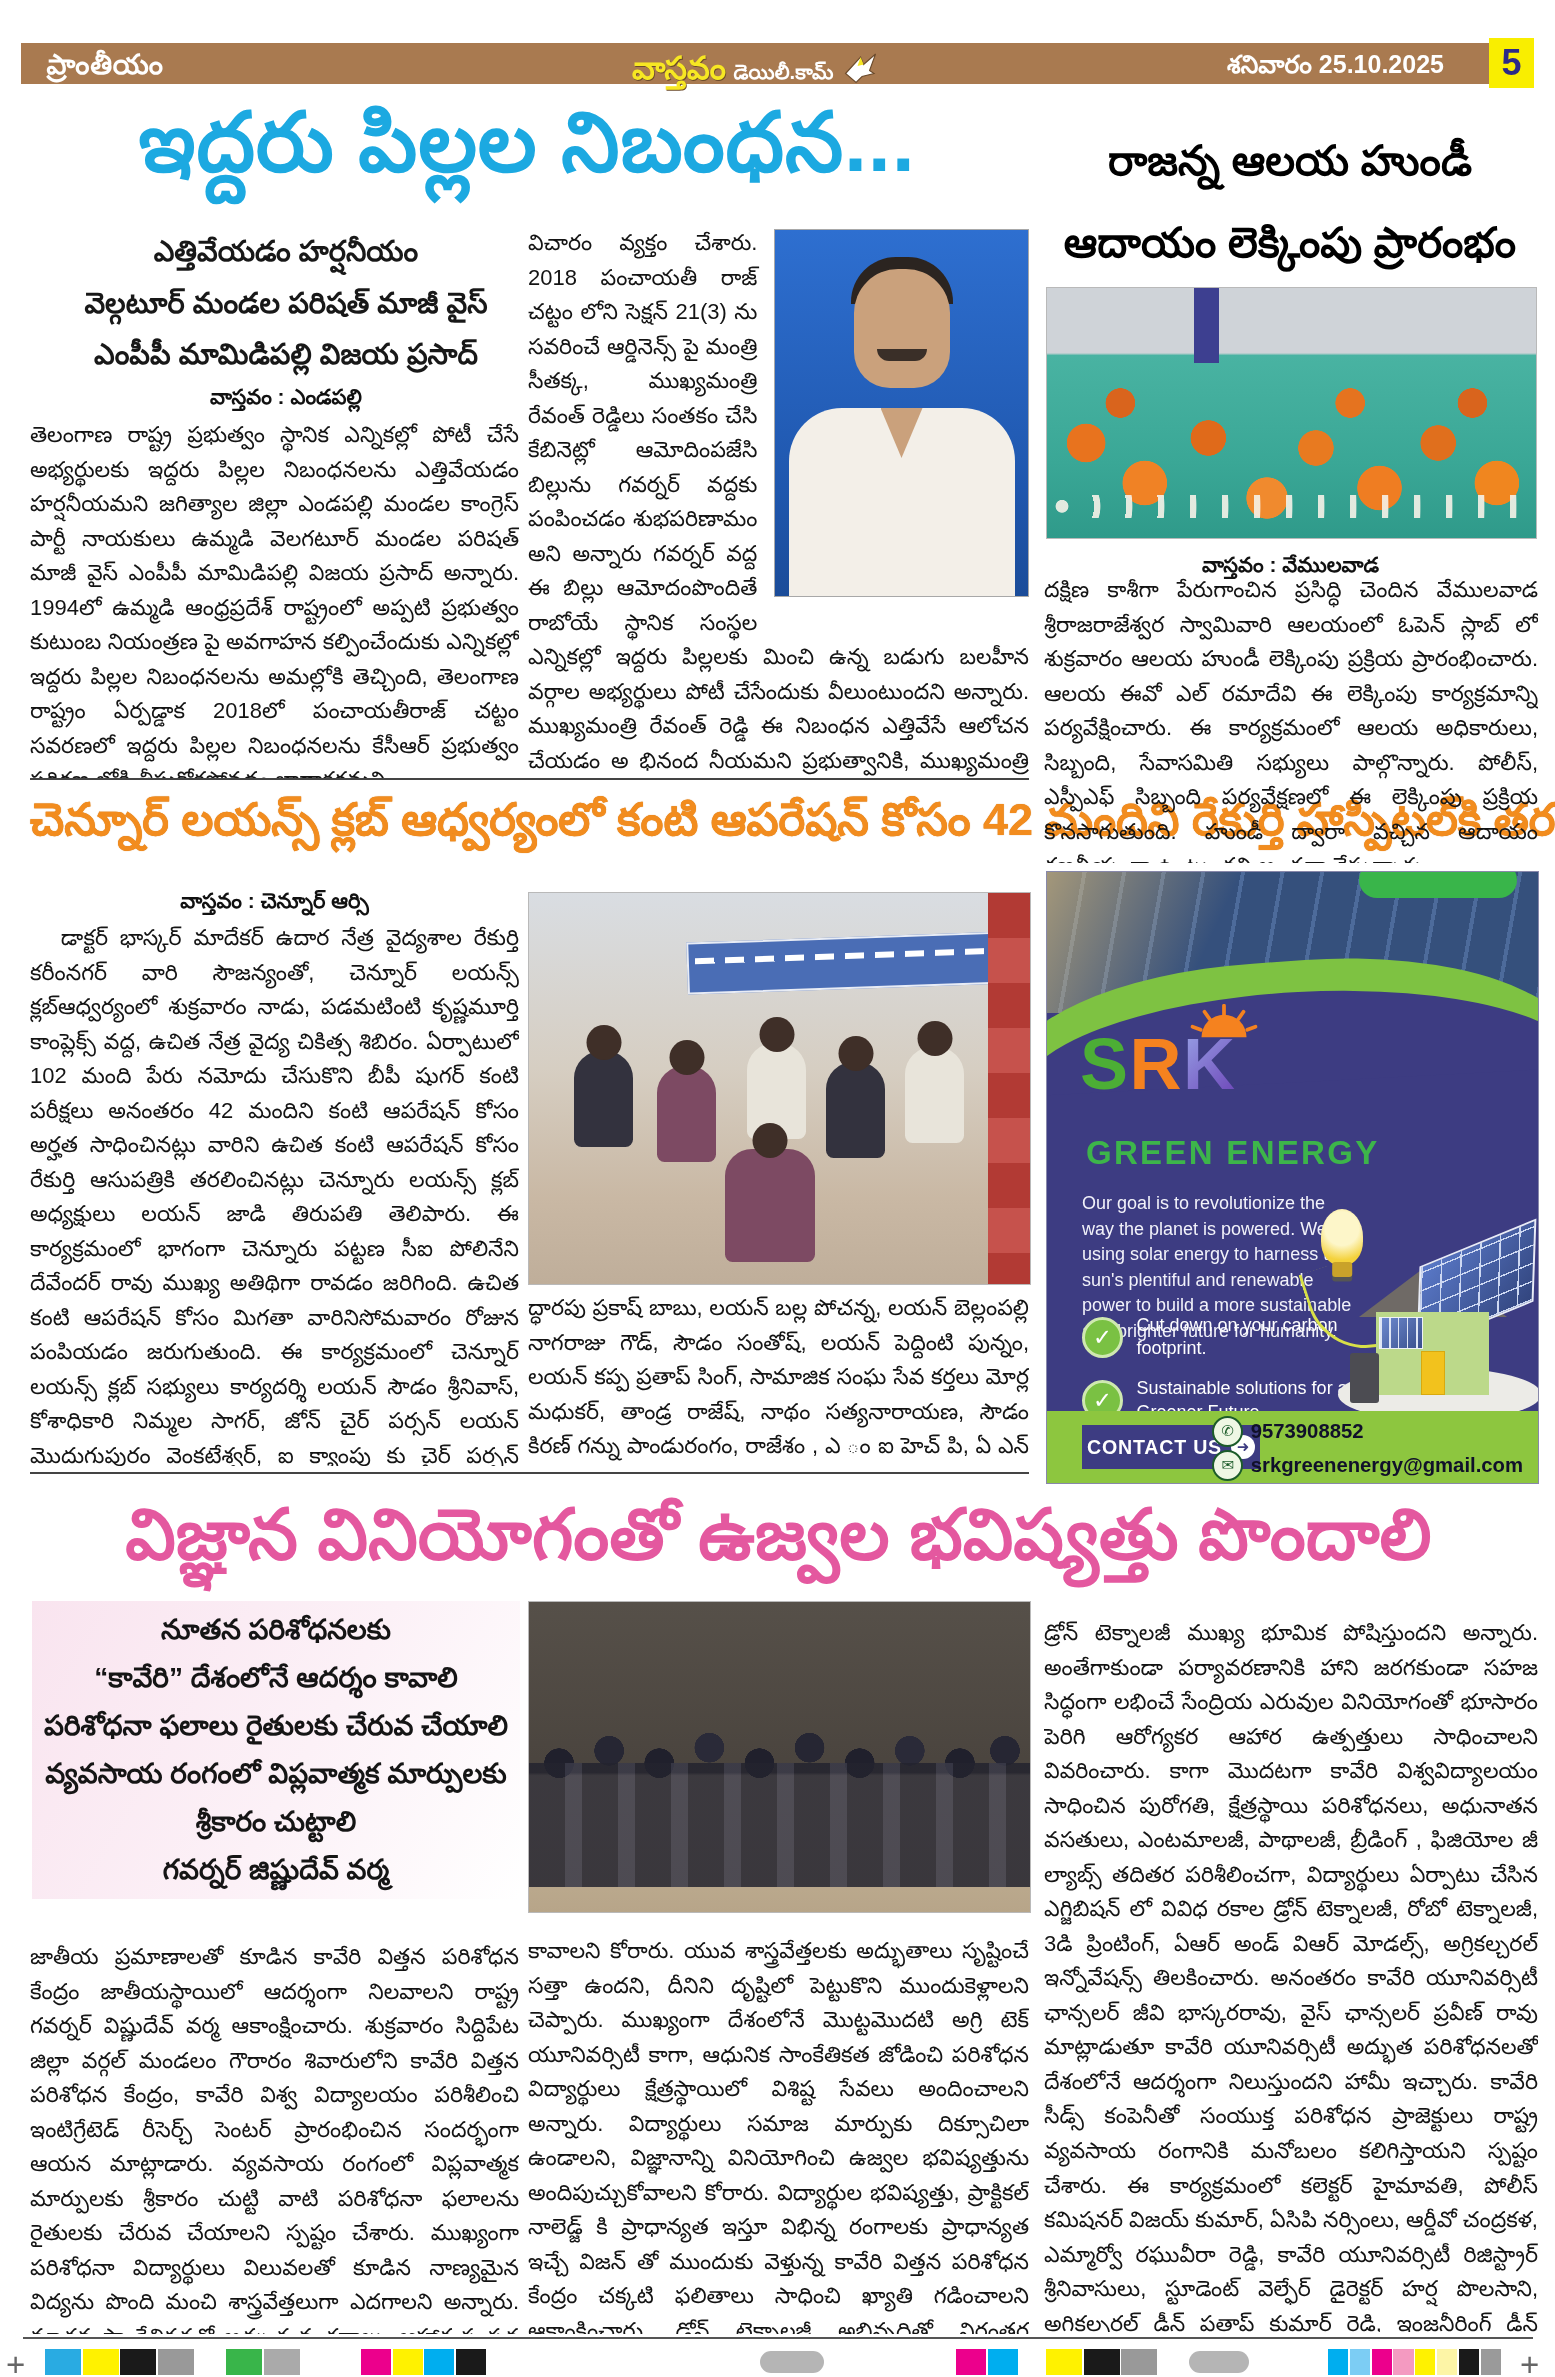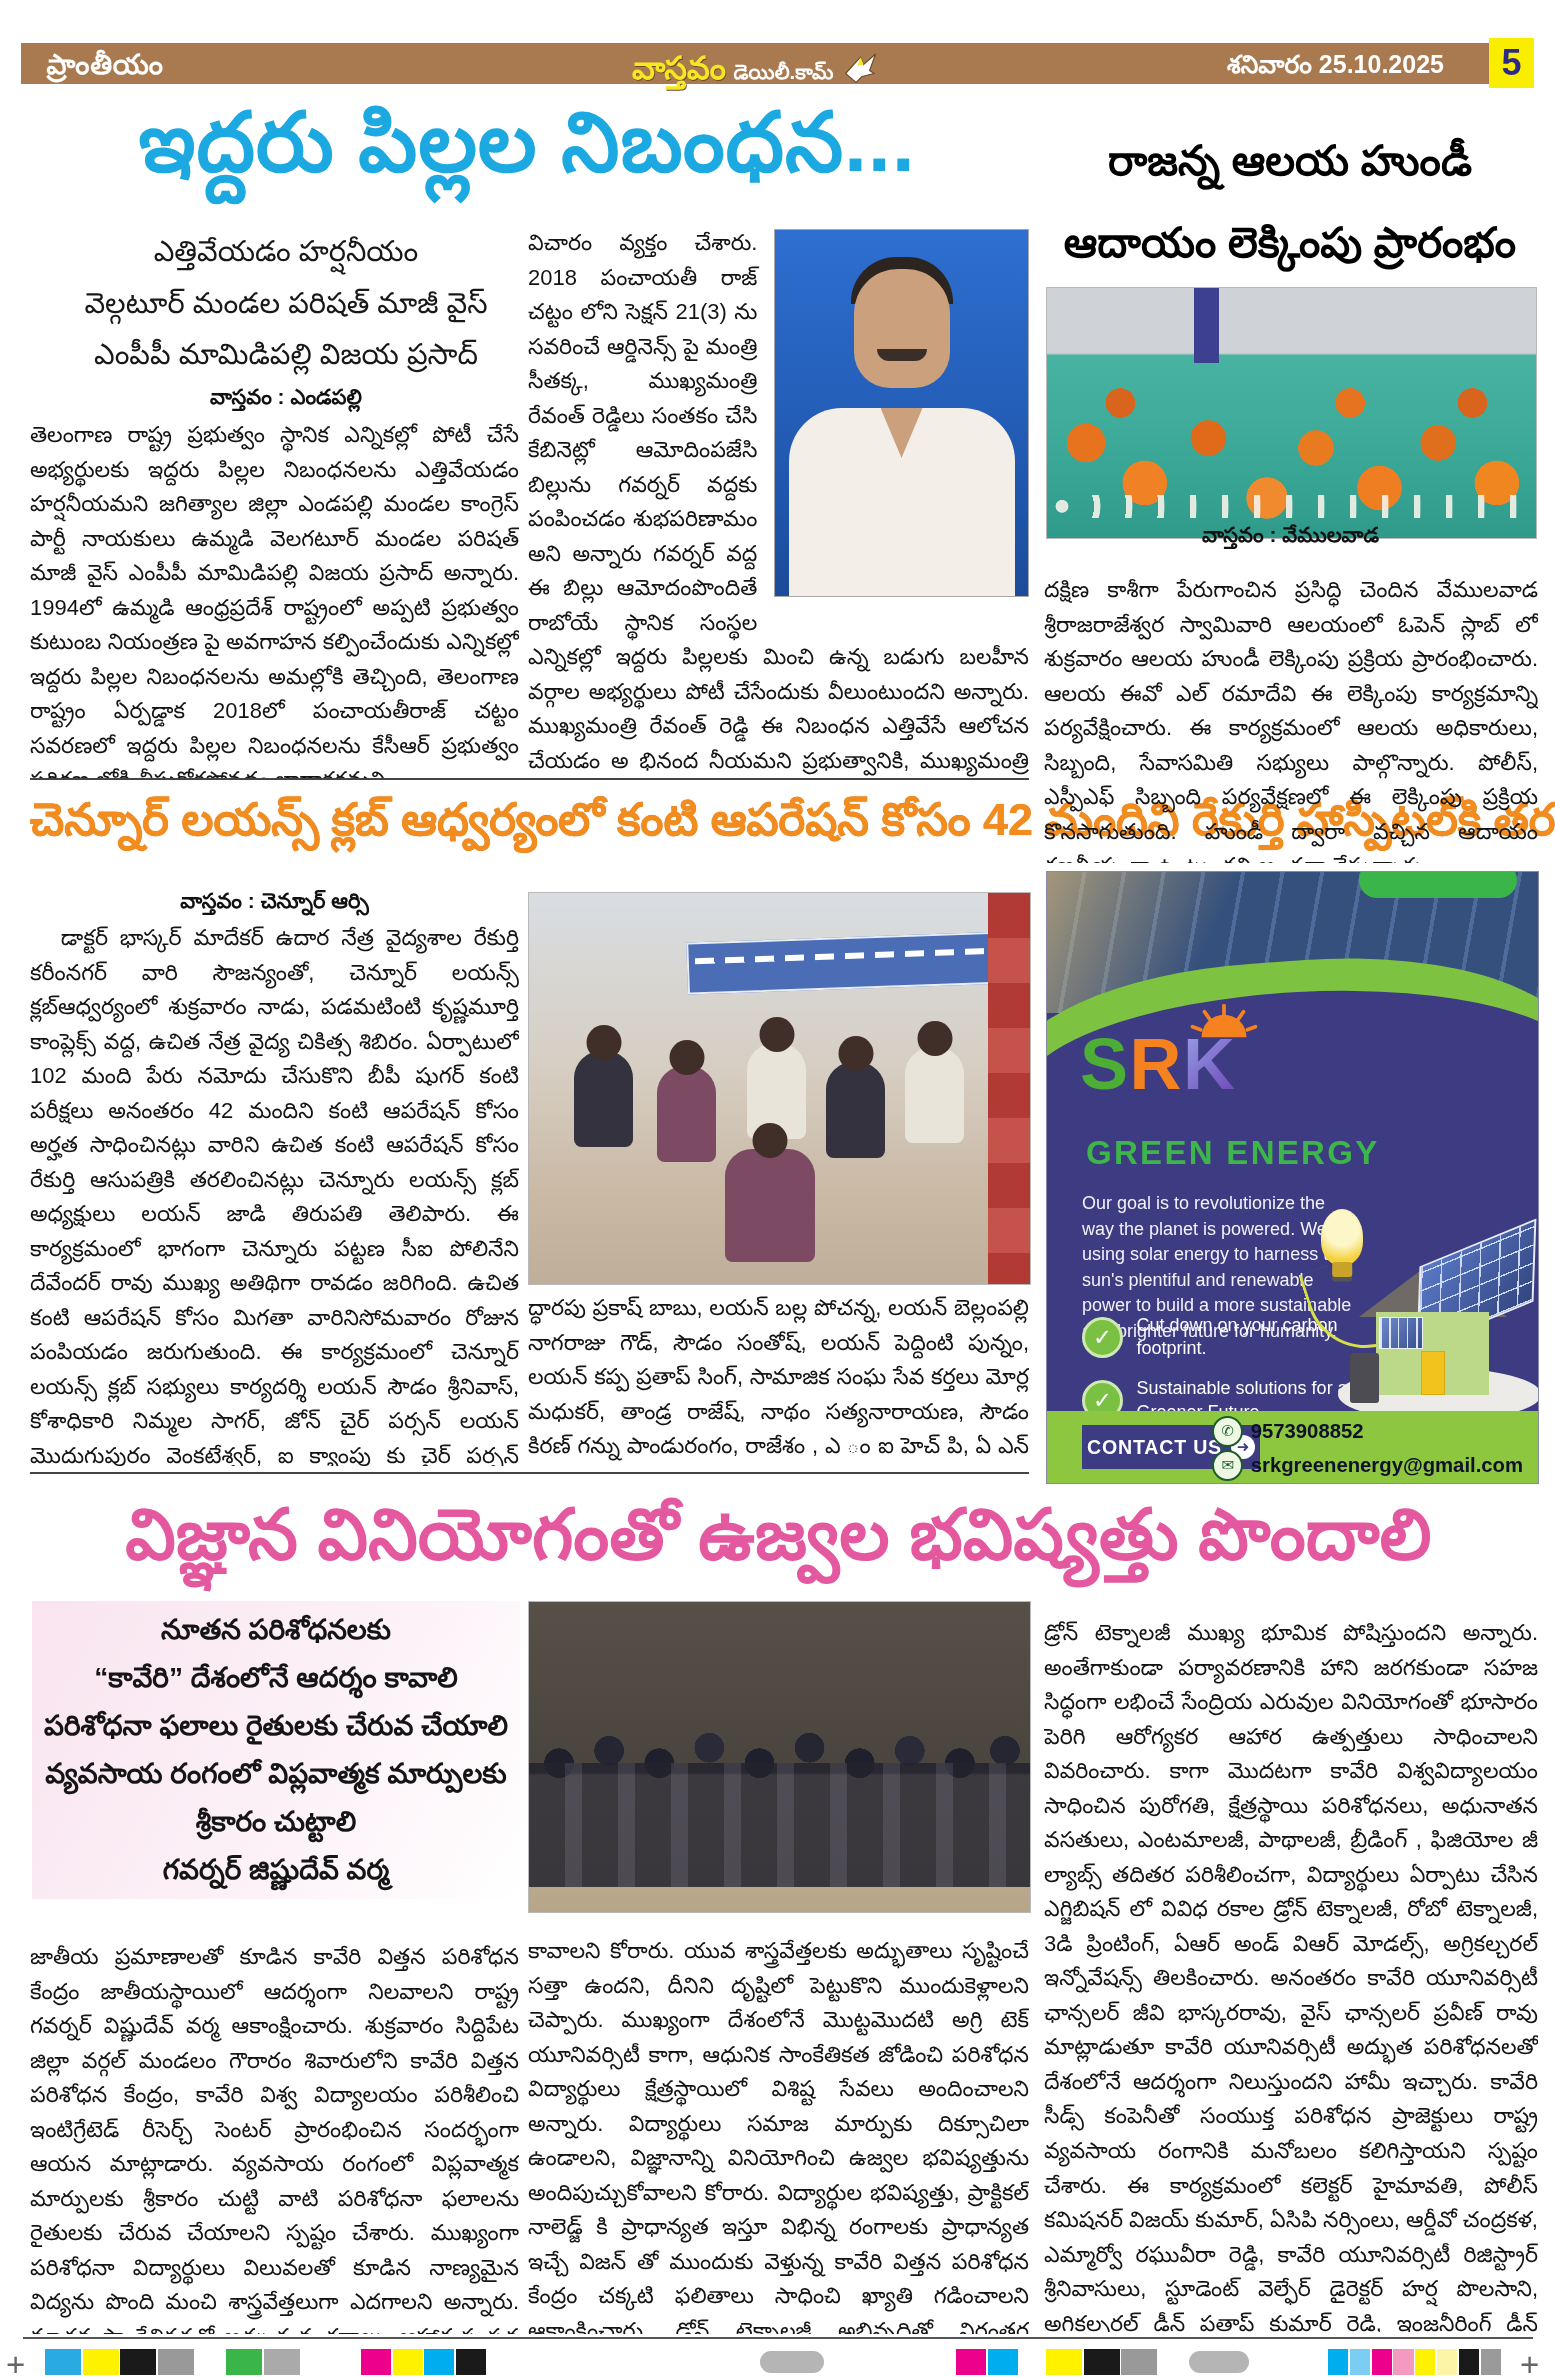--- a/index.html
+++ b/index.html
@@ -17,21 +17,21 @@
   .pagenum{font-size:36px;font-weight:bold;color:#2c2a86;}
   
   .byline{font-size:21px;font-weight:bold;text-align:center;color:#111;}
   .body-text{font-size:22px;line-height:1.57;text-align:justify;color:#141414;}
   .rule{position:absolute;height:1.5px;background:#444;}
   .photo{position:absolute;overflow:hidden;border:0.8px solid #b9b9b9;}
   
   .a1-headline{position:absolute;left:41px;top:95px;width:972px;text-align:center;
        font-size:83px;font-weight:bold;color:#1ca9e1;letter-spacing:0.8px;white-space:nowrap;}
   .a1-subhead{position:absolute;left:45px;top:226px;width:482px;text-align:center;
-       font-size:29px;font-weight:normal;line-height:1.78;color:#181818;}
+       font-size:29px;font-weight:bold;line-height:1.78;color:#181818;}
   .a1-byline{position:absolute;left:45px;top:385px;width:482px;}
   .a1-cola{position:absolute;left:30px;top:418px;width:489px;height:360px;overflow:hidden;}
   .a1-colb{position:absolute;left:528px;top:226px;width:501px;height:552px;overflow:hidden;}
   .photo-portrait{float:right;width:253px;height:366px;margin:3px 0 10.5px 16.6px;
        background:linear-gradient(180deg,#2e6fd0 0%,#1f57ae 70%,#1b4c99 100%);position:relative;border:0.8px solid #a8a8a8;}
   .portrait-head{position:absolute;left:50%;top:39px;transform:translateX(-50%);width:96px;height:119px;background:#caa17c;border-radius:44px 44px 36px 36px;}
   .portrait-hair{position:absolute;left:50%;top:27px;transform:translateX(-50%);width:102px;height:47px;background:#2b2420;border-radius:45px 45px 0 0;}
   .portrait-mustache{position:absolute;left:50%;top:119px;transform:translateX(-50%);width:50px;height:12px;background:#3a2f28;border-radius:0 0 15px 15px;}
   .portrait-shirt{position:absolute;left:50%;bottom:0;transform:translateX(-50%);width:226px;height:188px;background:#f3efe8;border-radius:53px 53px 0 0;}
   .portrait-collar{position:absolute;left:50%;top:0;transform:translateX(-50%);width:42px;height:50px;background:#caa17c;clip-path:polygon(0 0,100% 0,50% 100%);}
@@ -63,21 +63,21 @@
          radial-gradient(circle 22.6px at 68% 80%, #ef7d22 97%, transparent),
          radial-gradient(circle 18px at 80% 62%, #e06f1d 97%, transparent),
          radial-gradient(circle 22.6px at 92% 78%, #f0861f 97%, transparent),
          radial-gradient(circle 15px at 15% 46%, #d9641d 97%, transparent),
          radial-gradient(circle 15px at 62% 46%, #e5731f 97%, transparent),
          radial-gradient(circle 15px at 87% 46%, #d9641d 97%, transparent),
          linear-gradient(180deg,#cfd3d8 0%,#cfd3d8 26%,#49b3a2 27%,#3aa796 70%,#2f9a8a 100%);}
   .hundi-pillar{position:absolute;left:30%;top:0;width:25.6px;height:30%;background:#3d3f90;}
   .money-row{position:absolute;left:0;bottom:8%;width:100%;height:22.6px;
        background:repeating-radial-gradient(circle at 15px 11.3px,#f6f2e8 0 6px,transparent 6.8px 32px);opacity:.9;}
-  .a3-byline{position:absolute;left:1046px;top:523px;width:489px;}
+  .a3-byline{position:absolute;left:1046px;top:553px;width:489px;}
   .a3-body{position:absolute;left:1044px;top:573px;width:494px;height:290px;overflow:hidden;}
   
   .ad{position:absolute;left:1046px;top:871px;width:491px;height:611px;background:#3d3c82;overflow:hidden;border:0.8px solid #8888aa;}
   .ad-top{position:absolute;left:0;top:0;width:100%;height:141px;
       background:
         linear-gradient(115deg, rgba(255,210,120,.55) 0%, transparent 35%),
         repeating-linear-gradient(100deg,#35507c 0 35px,#4d6b9b 35px 39px),
         linear-gradient(180deg,#9fb4cc,#6d86a6);}
   .ad-wave1{position:absolute;left:-8%;top:89px;width:116%;height:113px;background:#7ec242;border-radius:48% 52% 0 0/90% 110% 0 0;transform:rotate(-4deg);}
   .ad-wave2{position:absolute;left:-6%;top:120px;width:115%;height:90px;background:#3d3c82;border-radius:50% 50% 0 0/100% 100% 0 0;transform:rotate(-3deg);}

